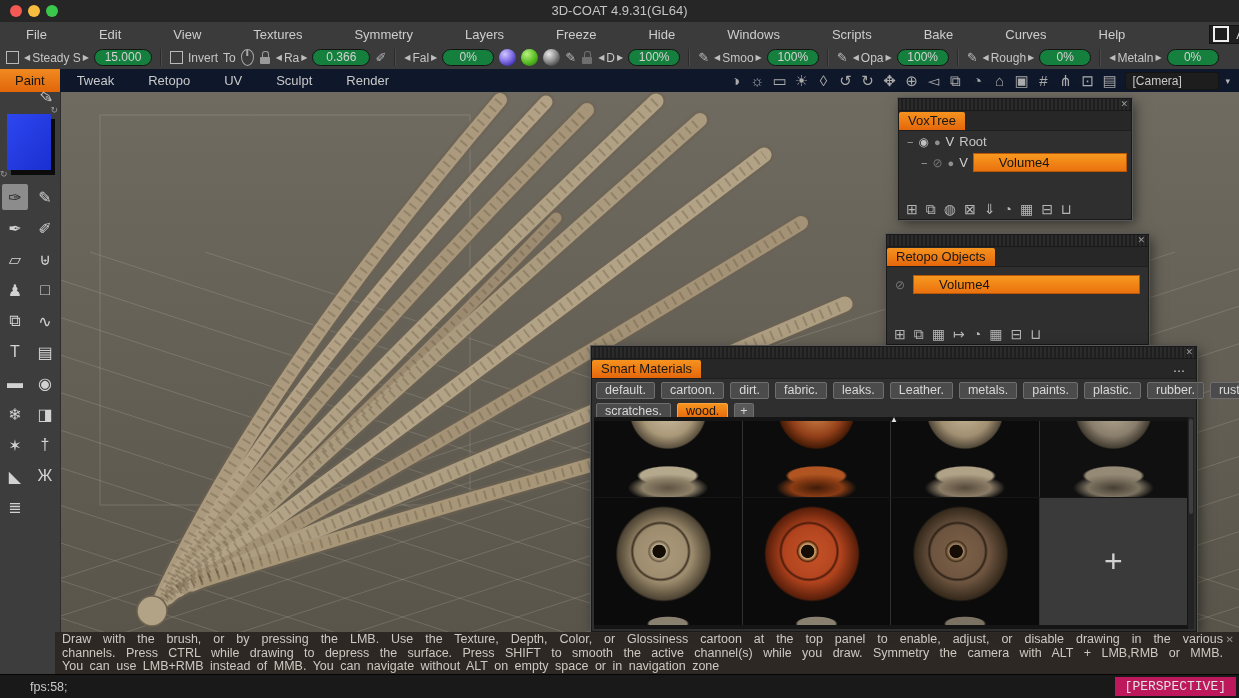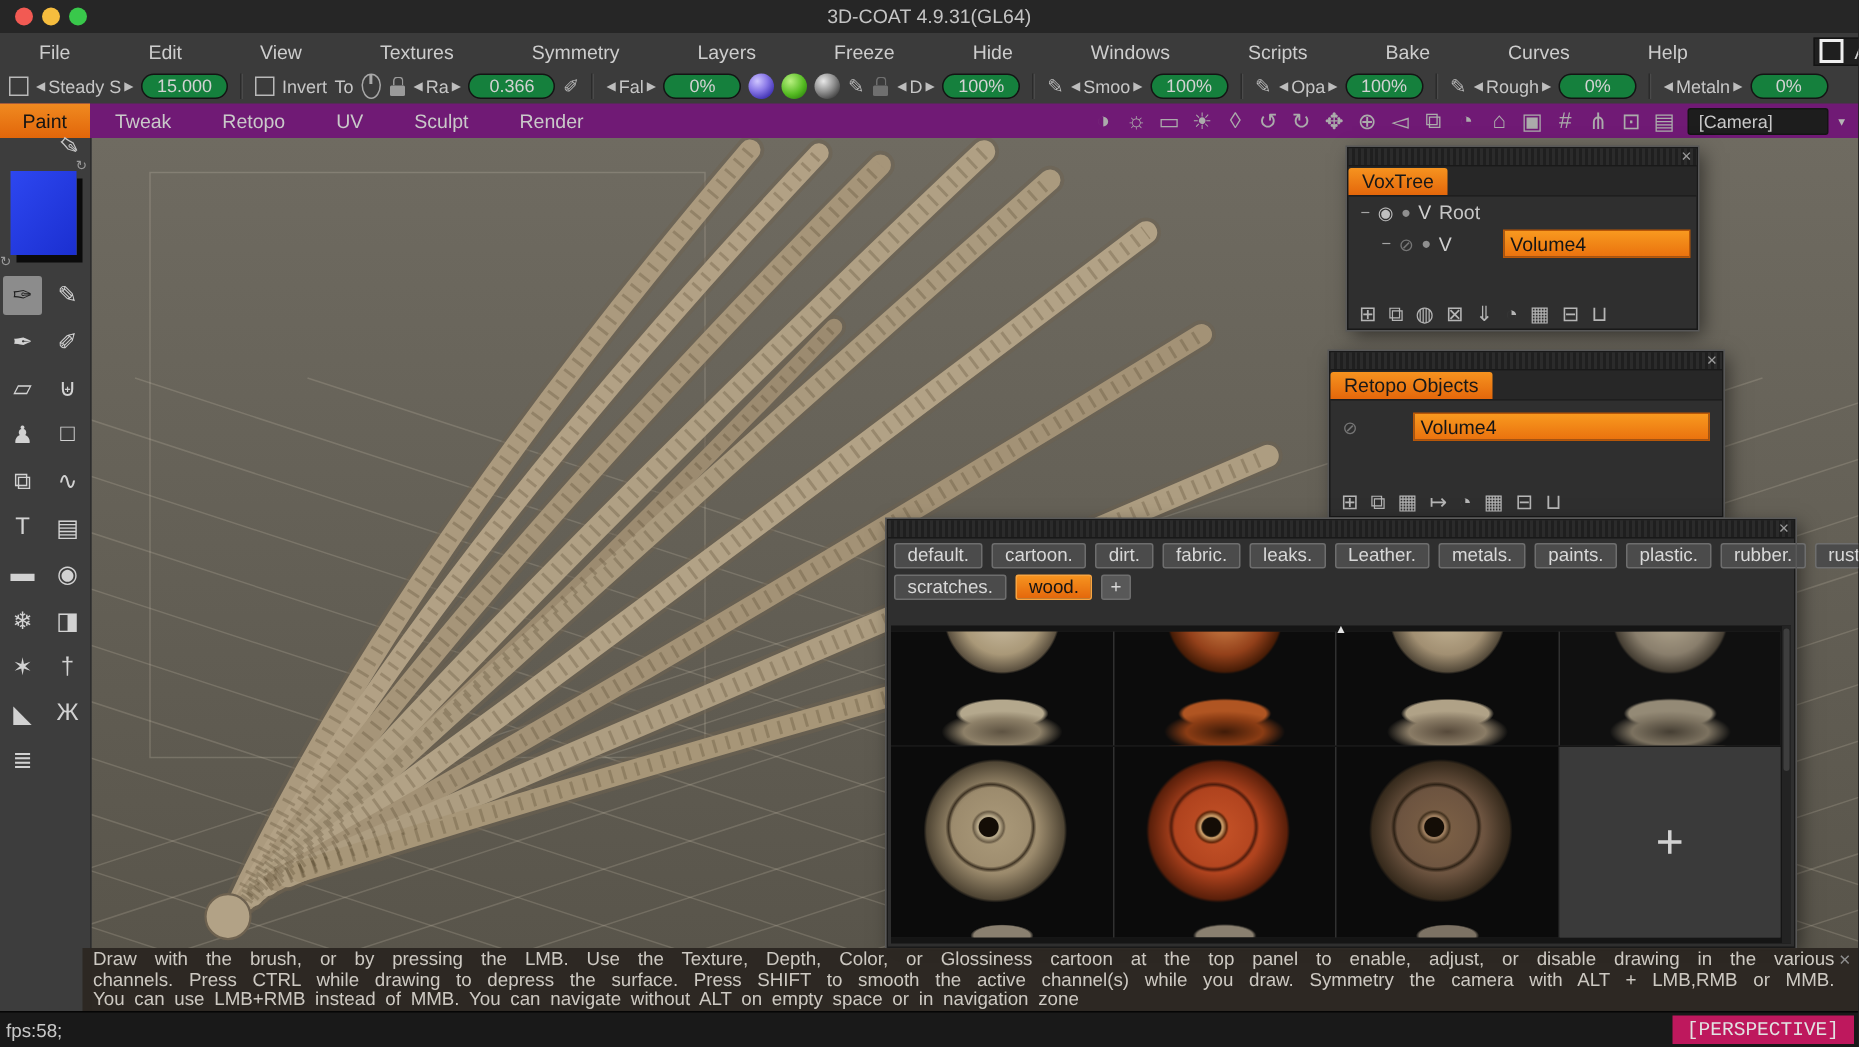--- a/index.html
+++ b/index.html
@@ -39,21 +39,21 @@
   .lock::before{content:"";position:absolute;left:3px;top:0;width:5px;height:5px;border:1.5px solid #9a9a9a;border-bottom:none;border-radius:3px 3px 0 0;}
   .lock::after{content:"";position:absolute;left:1px;top:6px;width:10px;height:7px;background:#9a9a9a;border-radius:1px;}
   .lock.dark::before{border-color:#6f6f6f;}
   .lock.dark::after{background:#6f6f6f;}
   .sph{width:17px;height:17px;border-radius:50%;flex:none;}
   .sph.purple{background:radial-gradient(circle at 35% 30%,#cfc6ff,#8b7ae8 40%,#4638b8 75%,#2a2090);}
   .sph.green{background:radial-gradient(circle at 35% 30%,#b8f080,#55bb22 55%,#1e6a08);}
   .sph.gray{background:radial-gradient(circle at 35% 30%,#e8e8e8,#909090 45%,#383838 85%);}
 
   
-  .toolbar2{position:absolute;left:0;top:69px;width:100%;height:23px;background:#701a75;border-bottom:1px solid #222;display:flex;align-items:center;}
+  .toolbar2{position:absolute;left:0;top:69px;width:100%;height:23px;background:#0f172a;border-bottom:1px solid #222;display:flex;align-items:center;}
   .rooms{display:flex;align-items:center;height:100%;}
   .room{color:#c9c9c9;font-size:13px;padding:0 17px;height:100%;display:flex;align-items:center;}
   .room.active{background:linear-gradient(#f08a20,#e2660a);color:#141414;padding:0 15px;}
   .viewbar{margin-left:auto;display:flex;align-items:center;gap:1px;padding-right:4px;}
   .vb-icon{font-size:15px;color:#ababab;width:22px;text-align:center;}
   .camera-box{width:86px;height:16px;background:#1d1d1d;border:1px solid #141414;border-radius:2px;color:#c9c9c9;font-size:12px;display:flex;align-items:center;padding-left:6px;margin-left:4px;}
 
   
   .viewport{position:absolute;left:60px;top:92px;width:1179px;height:540px;display:block;}
   .gridline{stroke:rgba(216,206,186,0.20);stroke-width:1;}
@@ -83,21 +83,21 @@
   .voxtree{left:898px;top:98px;width:234px;height:122px;}
   .retopo{left:886px;top:234px;width:263px;height:111px;}
 
   .vt-row{display:flex;align-items:center;gap:5px;padding:3px 8px 1px 8px;color:#c6c6c6;font-size:13px;}
   .vt-row.child{padding-left:22px;padding-right:4px;}
   .vt-dash{color:#a5a5a5;font-size:11px;}
   .vt-eye{font-size:12px;color:#c0c0c0;}
   .eye-off{color:#757575;}
   .vt-ball{color:#8f8f8f;font-size:11px;}
   .vt-v{font-size:13px;color:#d0d0d0;}
-  .vt-sel{flex:1;background:linear-gradient(#f8991f,#ea720e);color:#151515;padding:1px 4px;font-size:13px;border:1px solid #b85708;white-space:nowrap;overflow:hidden;margin-left:29px;}
+  .vt-sel{flex:1;background:linear-gradient(#f8991f,#ea720e);color:#151515;padding:1px 25px;font-size:13px;border:1px solid #b85708;white-space:nowrap;overflow:hidden;}
   .rt-row{display:flex;align-items:center;gap:8px;padding:8px 8px 0 8px;font-size:13px;}
 
   
   .materials{left:591px;top:346px;width:606px;height:286px;}
   .mat-tabs{display:flex;gap:6px;padding:3px 4px 1px 4px;align-items:center;flex-wrap:nowrap;}
   .mat-tab{background:#4b4b4b;border:1px solid #6e6e6e;border-radius:2px;color:#d8d8d8;font-size:12.5px;padding:0 8px;height:15px;line-height:15px;white-space:nowrap;}
   .mat-tab.active{background:linear-gradient(#f6931f,#e4670b);color:#141414;border-color:#f8a440;}
   .mat-tab.add-btn{padding:0 5px;background:#585858;}
   .thumbs{position:absolute;left:2px;right:2px;top:70px;bottom:2px;background:#151515;}
   .scroll-up{position:absolute;top:-2px;left:50%;transform:translateX(-50%);font-size:8px;color:#e2e2e2;z-index:3;}
@@ -118,21 +118,21 @@
   .m2c{background:radial-gradient(circle 7px at 44% 42%,#140d06 0 90%,transparent 100%),radial-gradient(circle 17px at 44% 42%,#9a7b5c 0 45%,#43321f 60%,transparent 68%),radial-gradient(circle 33px at 45% 42%,transparent 0 80%,rgba(35,25,14,.85) 86%,transparent 92%),radial-gradient(circle 52px at 47% 44%,#7d6146 0%,#6d5440 55%,#362a1c 88%,transparent 92%),radial-gradient(ellipse 34px 12px at 50% 99%,#7c7264 0 55%,transparent 62%),#0b0b0b;}
   .add-tile{background:#3a3a3a;display:flex;align-items:center;justify-content:center;}
 
   
   .helpbox{position:absolute;left:55px;top:632px;width:1184px;height:42px;background:rgba(44,39,33,0.93);box-sizing:border-box;padding:1px 16px 0 7px;}
   .help-line{color:#cdc9c2;font-size:12.5px;line-height:13.5px;text-align:justify;text-align-last:justify;word-spacing:3px;}
   .help-line.short{text-align-last:left;}
   .help-close{position:absolute;right:5px;top:2px;font-size:10px;color:#8e8e8e;}
 
   
-  .statusbar{position:absolute;left:0;top:674px;width:100%;height:24px;background:#191919;border-top:1px solid #050505;display:flex;align-items:center;box-sizing:border-box;}
+  .statusbar{position:absolute;left:0;top:674px;width:100%;height:24px;background:#191919;border-top:1px solid #050505;display:flex;align-items:center;box-sizing:border-box;padding-left:26px;}
   .fps{color:#c8c8c8;font-size:12.5px;margin-left:4px;}
   .proj{margin-left:auto;margin-right:3px;background:#be185d;color:#e2e2e2;font-size:13px;padding:2px 10px;font-family:Liberation Mono, monospace;}
 </style>
 </head>
 <body>
 
 <div class="app">
 
   <div class="titlebar">
     <span class="tl red"></span>
@@ -446,20 +446,24 @@
         <span class="pa-icon">▦</span>
         <span class="pa-icon">⊟</span>
         <span class="pa-icon">⊔</span>
       </div>
   </div>
 
   <div class="panel materials">
     <div class="panel-grip">
       <span class="panel-close">✕</span>
     </div>
+    <div class="panel-tabrow">
+      <span class="panel-tab">Smart  Materials</span>
+      <span class="dots">⋯</span>
+    </div>
     <div class="mat-tabs">
 
     <span class="mat-tab">default.</span>
         <span class="mat-tab">cartoon.</span>
         <span class="mat-tab">dirt.</span>
         <span class="mat-tab">fabric.</span>
         <span class="mat-tab">leaks.</span>
         <span class="mat-tab">Leather.</span>
         <span class="mat-tab">metals.</span>
         <span class="mat-tab">paints.</span>

